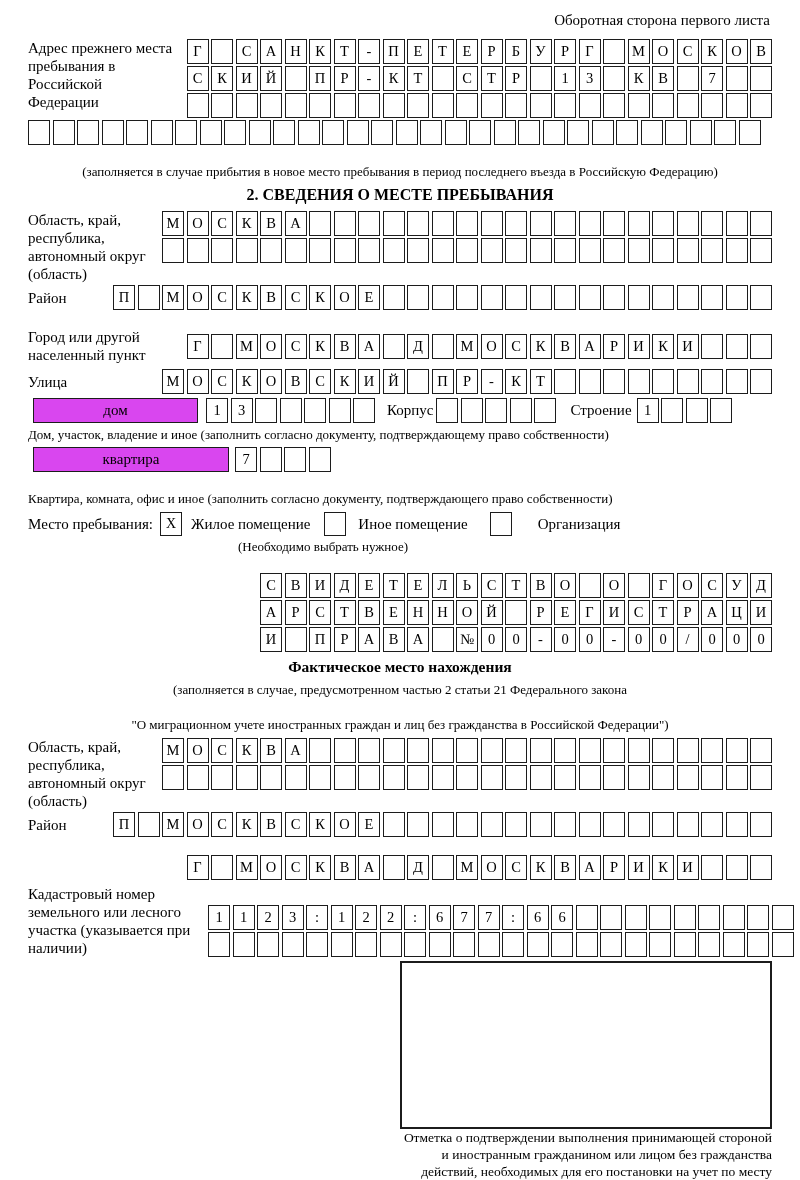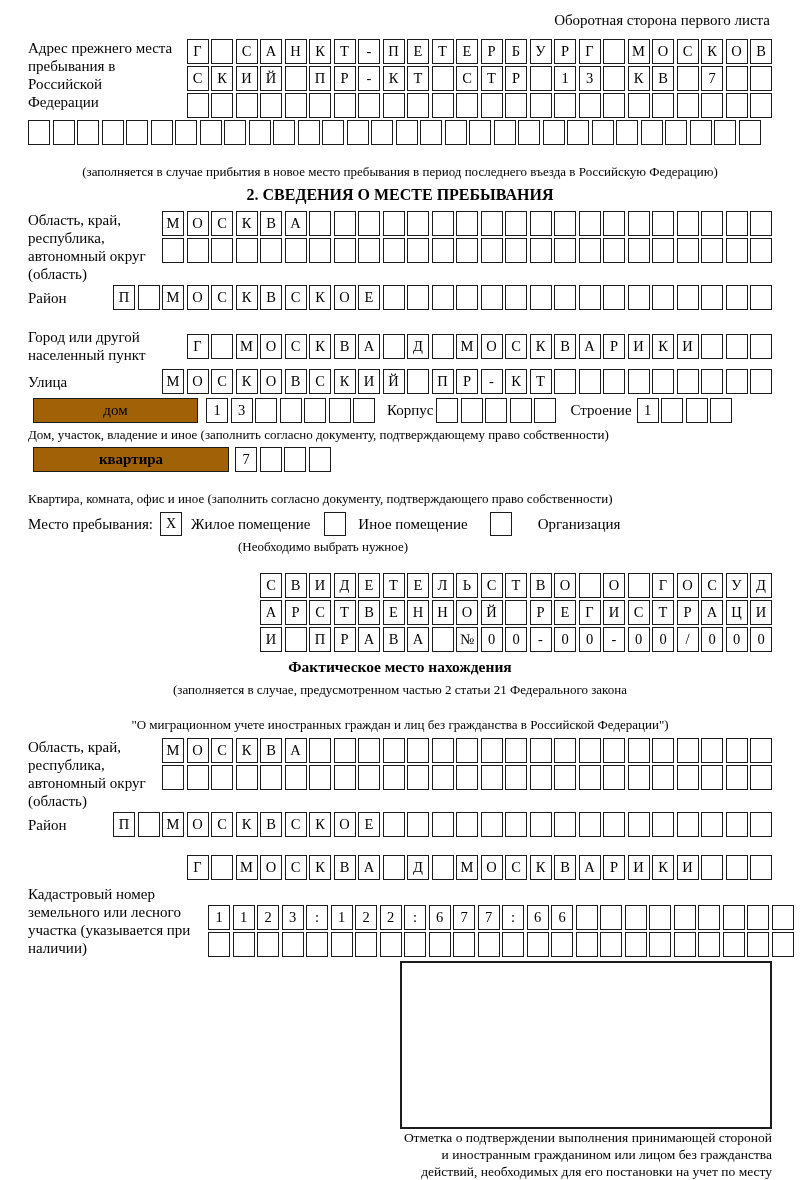--- a/index.html
+++ b/index.html
@@ -26,21 +26,21 @@
     font-size:14.5px; background:#fff;
   }
   .fullrow { margin-top:2px; margin-bottom:5px; }
 
   .caption { font-size:13px; line-height:17px; }
   .center { text-align:center; }
   .h2 { font-weight:bold; font-size:16px; text-align:center; line-height:20px; }
 
   .widebox {
     height:25px; border:1.6px solid #1c1c1c; display:flex; align-items:center;
-    justify-content:center; font-size:15px; flex:none; background:#a16207;
+    justify-content:center; font-size:15px; flex:none; background:#d946ef;
   }
   .inline-lbl { font-size:15px; line-height:25px; flex:none; }
   .cbox {
     width:22px; height:24px; border:1.6px solid #1c1c1c; flex:none;
     display:flex; align-items:center; justify-content:center; font-size:14px;
   }
   .stay-lbl, .stay-opt { font-size:15px; line-height:24px; flex:none; }
 
   .mb2{margin-bottom:2px;} .mb3{margin-bottom:3px;} .mb4{margin-bottom:4px;}
   .mb5{margin-bottom:5px;margin-top:18px;} .mb6{margin-bottom:6px;}
@@ -355,21 +355,21 @@
     <div class="cellrow" style="margin-left:5px;">
         <span class="cell">1</span>
         <span class="cell"></span>
         <span class="cell"></span>
         <span class="cell"></span>
       </div>
   </div>
   <div class="caption mb4">Дом, участок, владение и иное (заполнить согласно документу, подтверждающему право собственности)</div>
 
   <div class="row vc mb3">
-    <div class="widebox" style="width:196px;margin-left:5px;font-weight:bold;">квартира</div>
+    <div class="widebox" style="width:196px;margin-left:5px;">квартира</div>
     <div class="cellrow" style="margin-left:6px;">
         <span class="cell">7</span>
         <span class="cell"></span>
         <span class="cell"></span>
         <span class="cell"></span>
       </div>
   </div>
   <div class="caption mb5">Квартира, комната, офис и иное (заполнить согласно документу, подтверждающего право собственности)</div>
 
   <div class="row vc mb2">

